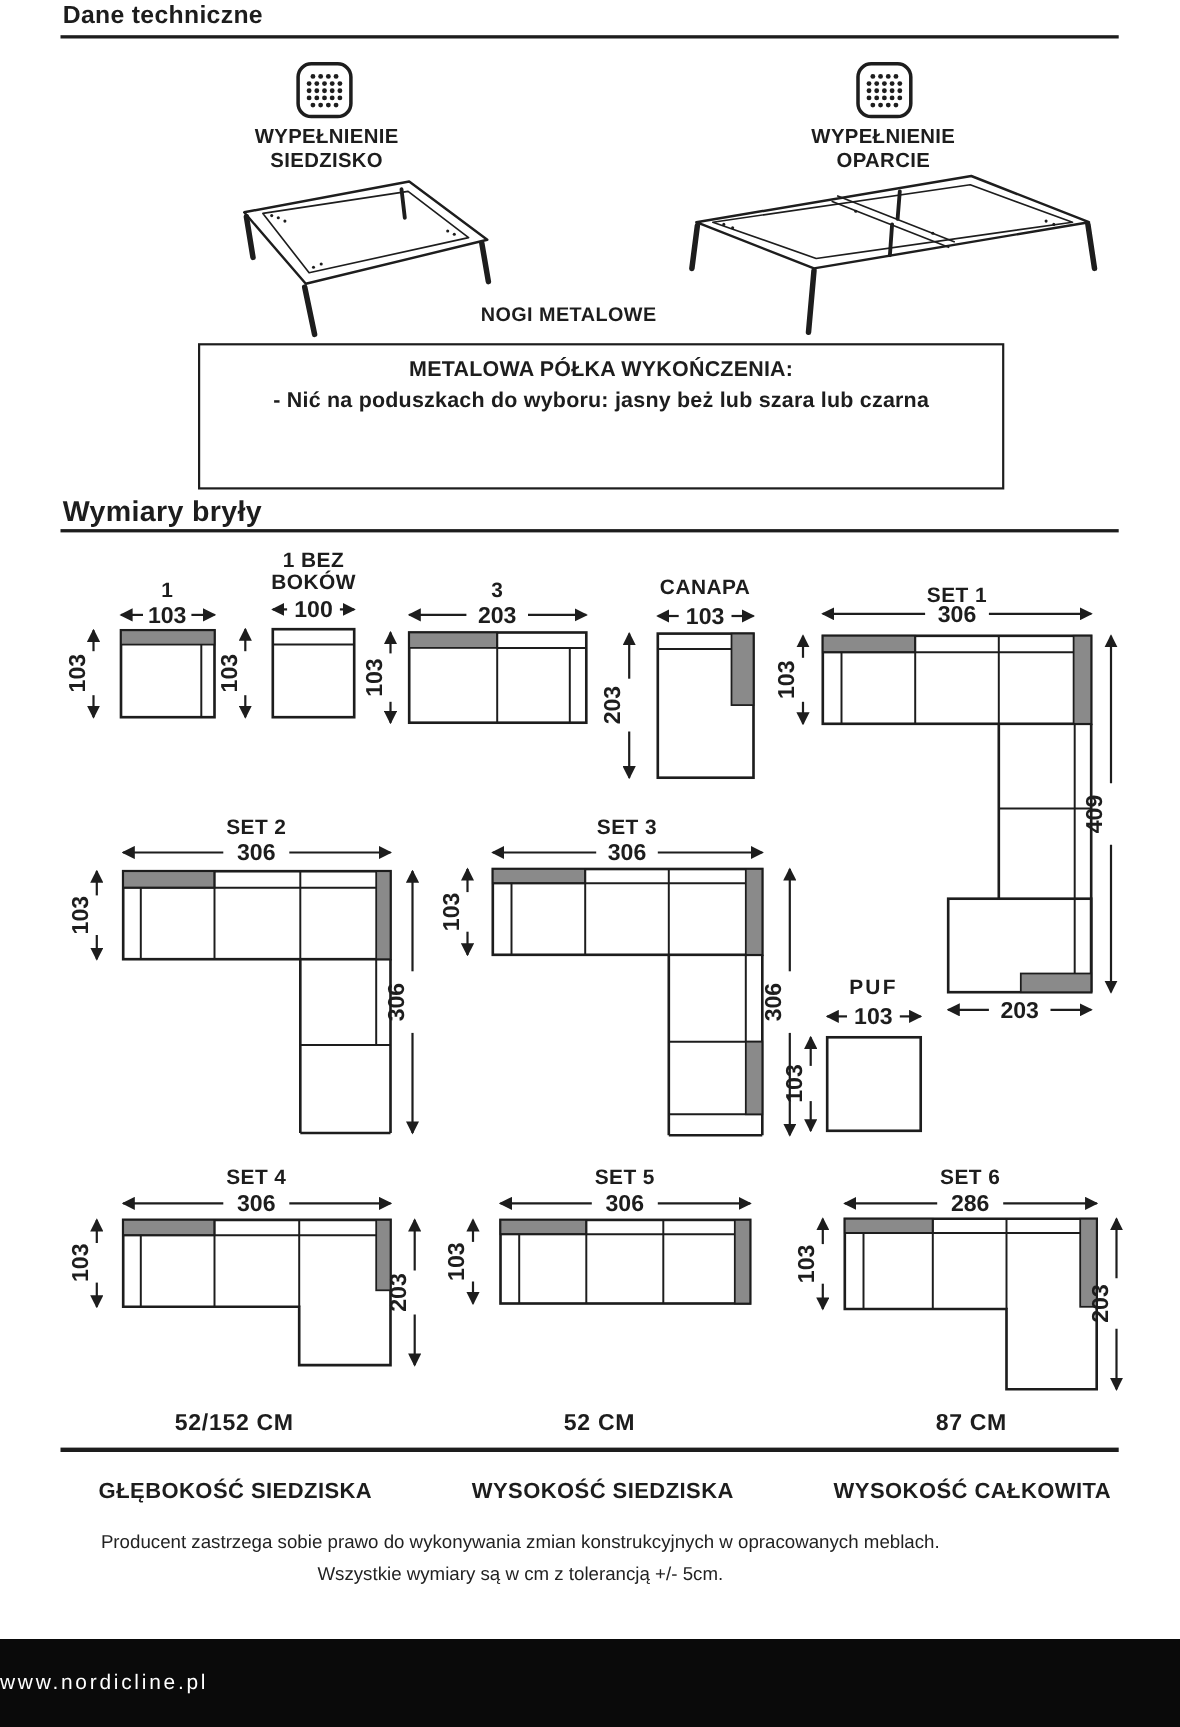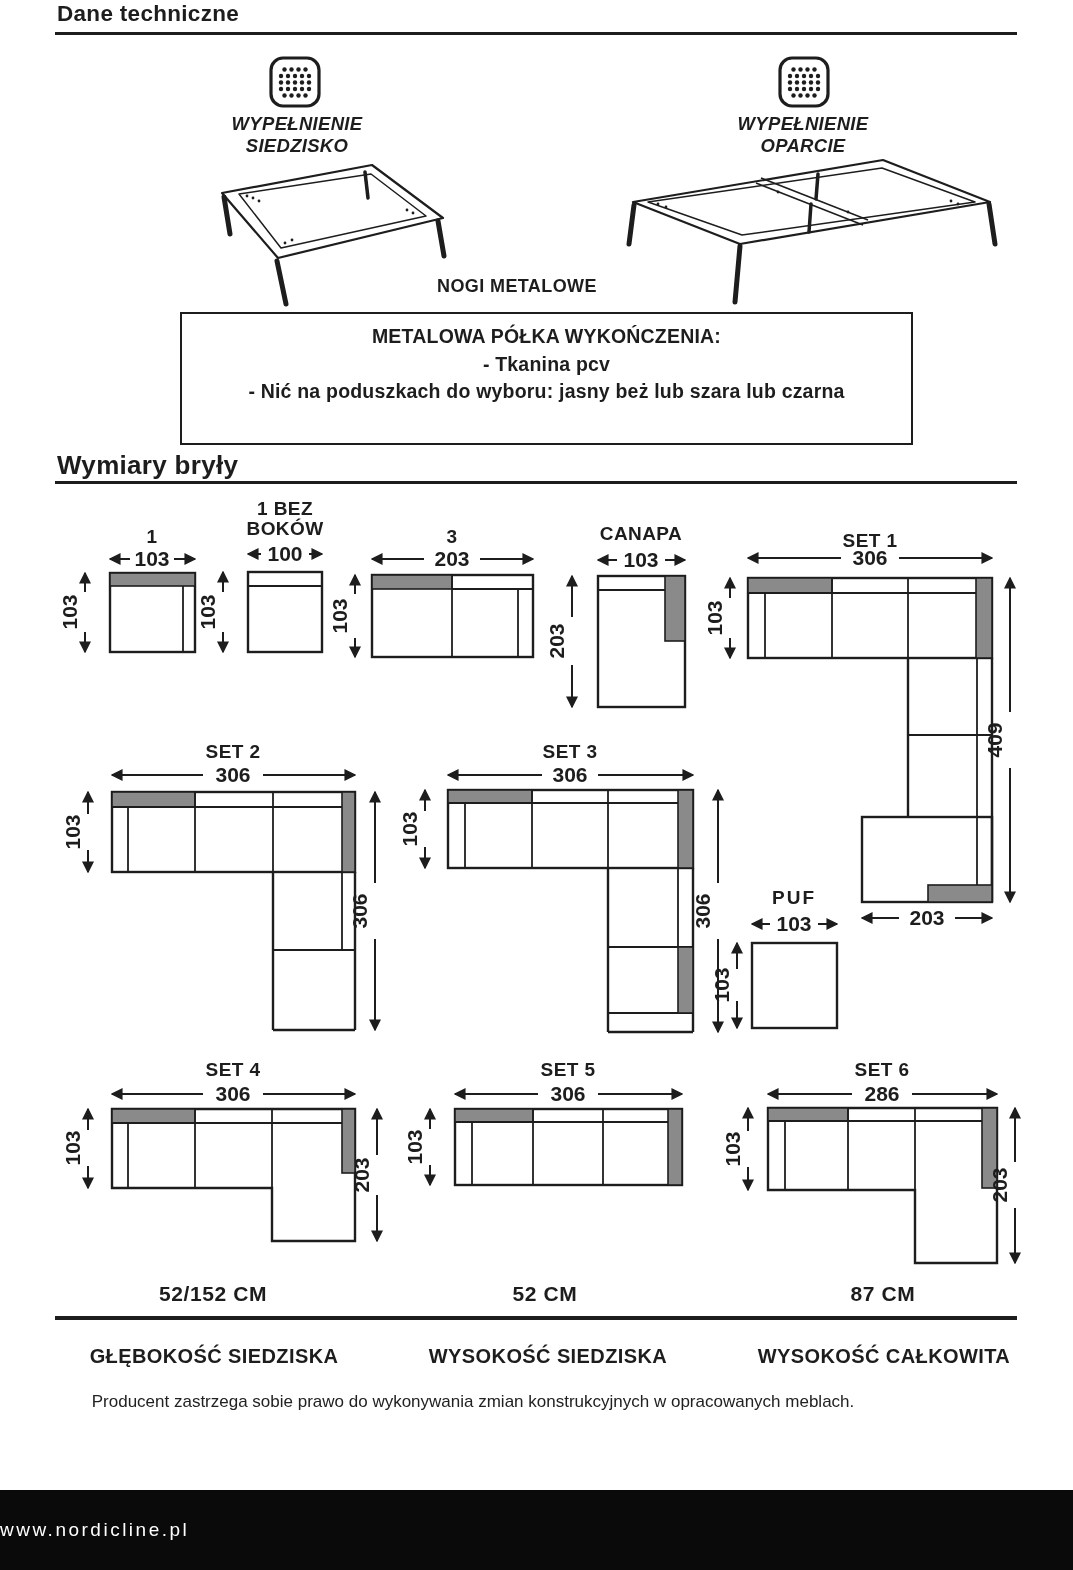--- a/index.html
+++ b/index.html
@@ -4,21 +4,21 @@
 <style>
   html,body{margin:0;padding:0;background:#e8e8e8;}
   *{box-sizing:border-box;}
   .page{position:relative;width:1073px;height:1570px;background:#ffffff;margin:0 auto;
         font-family:"Liberation Sans",sans-serif;color:#1d1d1d;overflow:hidden;}
   .rule{position:absolute;background:#1d1d1d;height:3px;}
   h1,h2,p{margin:0;}
   .h-title{position:absolute;left:57px;top:1px;font-size:22.5px;font-weight:700;letter-spacing:.3px;}
   .sec-title{position:absolute;left:57px;top:450px;font-size:26px;font-weight:800;letter-spacing:.3px;}
   .fill-label{position:absolute;width:220px;text-align:center;top:113px;
-              font-size:18.5px;font-weight:700;line-height:21.5px;letter-spacing:.3px;font-style:italic;}
+              font-size:18.5px;font-weight:700;line-height:21.5px;letter-spacing:.3px;}
   .legs-label{position:absolute;left:437px;top:276px;width:215px;
               font-size:18px;font-weight:700;letter-spacing:.4px;}
   .info-box{position:absolute;left:180px;top:312px;width:733px;height:133px;
             border:2.5px solid #1d1d1d;text-align:center;padding-top:9px;
             font-size:19.5px;font-weight:700;line-height:27.5px;letter-spacing:.2px;}
   svg.diag,svg.deco{position:absolute;overflow:visible;}
   .ol{fill:none;stroke:#1d1d1d;stroke-width:2.4;}
   .il{fill:none;stroke:#1d1d1d;stroke-width:1.8;}
   .gr{fill:#8a8a8a;stroke:#1d1d1d;stroke-width:1.6;}
   .dim{stroke:#1d1d1d;stroke-width:2;fill:none;}
@@ -154,21 +154,20 @@
     <circle class="dot" cx="340" cy="52" r="1.4"></circle>
       <circle class="dot" cx="333" cy="49" r="1.4"></circle>
     <circle class="dot" cx="160" cy="40" r="1.4"></circle>
       <circle class="dot" cx="230" cy="60" r="1.4"></circle>
   </svg>
 
   <div class="legs-label">NOGI METALOWE</div>
 
   <div class="info-box">
     <p>METALOWA PÓŁKA WYKOŃCZENIA:</p>
-    <p>- Tkanina pcv</p>
     <p>- Nić na poduszkach do wyboru: jasny beż lub szara lub czarna</p>
   </div>
 
   <h2 class="sec-title">Wymiary bryły</h2>
   <div class="rule" style="left:55px;top:481px;width:962px;"></div>
 
   <svg class="diag" style="left:60px;top:524px" width="165" height="145">
     <text class="dlabel" x="92" y="19">1</text>
     <line class="dim" x1="70" y1="35" x2="50" y2="35" marker-end="url(#arr)"></line>
     <line class="dim" x1="114" y1="35" x2="135" y2="35" marker-end="url(#arr)"></line>
@@ -375,18 +374,19 @@
   <span class="val" style="left:545px">52 CM</span>
   <span class="val" style="left:883px">87 CM</span>
 
   <div class="rule" style="left:55px;top:1316px;width:962px;height:3.5px"></div>
 
   <span class="mlabel" style="left:214px">GŁĘBOKOŚĆ SIEDZISKA</span>
   <span class="mlabel" style="left:548px">WYSOKOŚĆ SIEDZISKA</span>
   <span class="mlabel" style="left:884px">WYSOKOŚĆ CAŁKOWITA</span>
 
   <p class="disc" style="top:1392px">Producent zastrzega sobie prawo do wykonywania zmian konstrukcyjnych w opracowanych meblach.</p>
+  <p class="disc" style="top:1421px">Wszystkie wymiary są w cm z tolerancją +/- 5cm.</p>
 
   <div class="footer">
     <span>www.nordicline.pl</span>
   </div>
 
 </div>
 
 </body></html>

